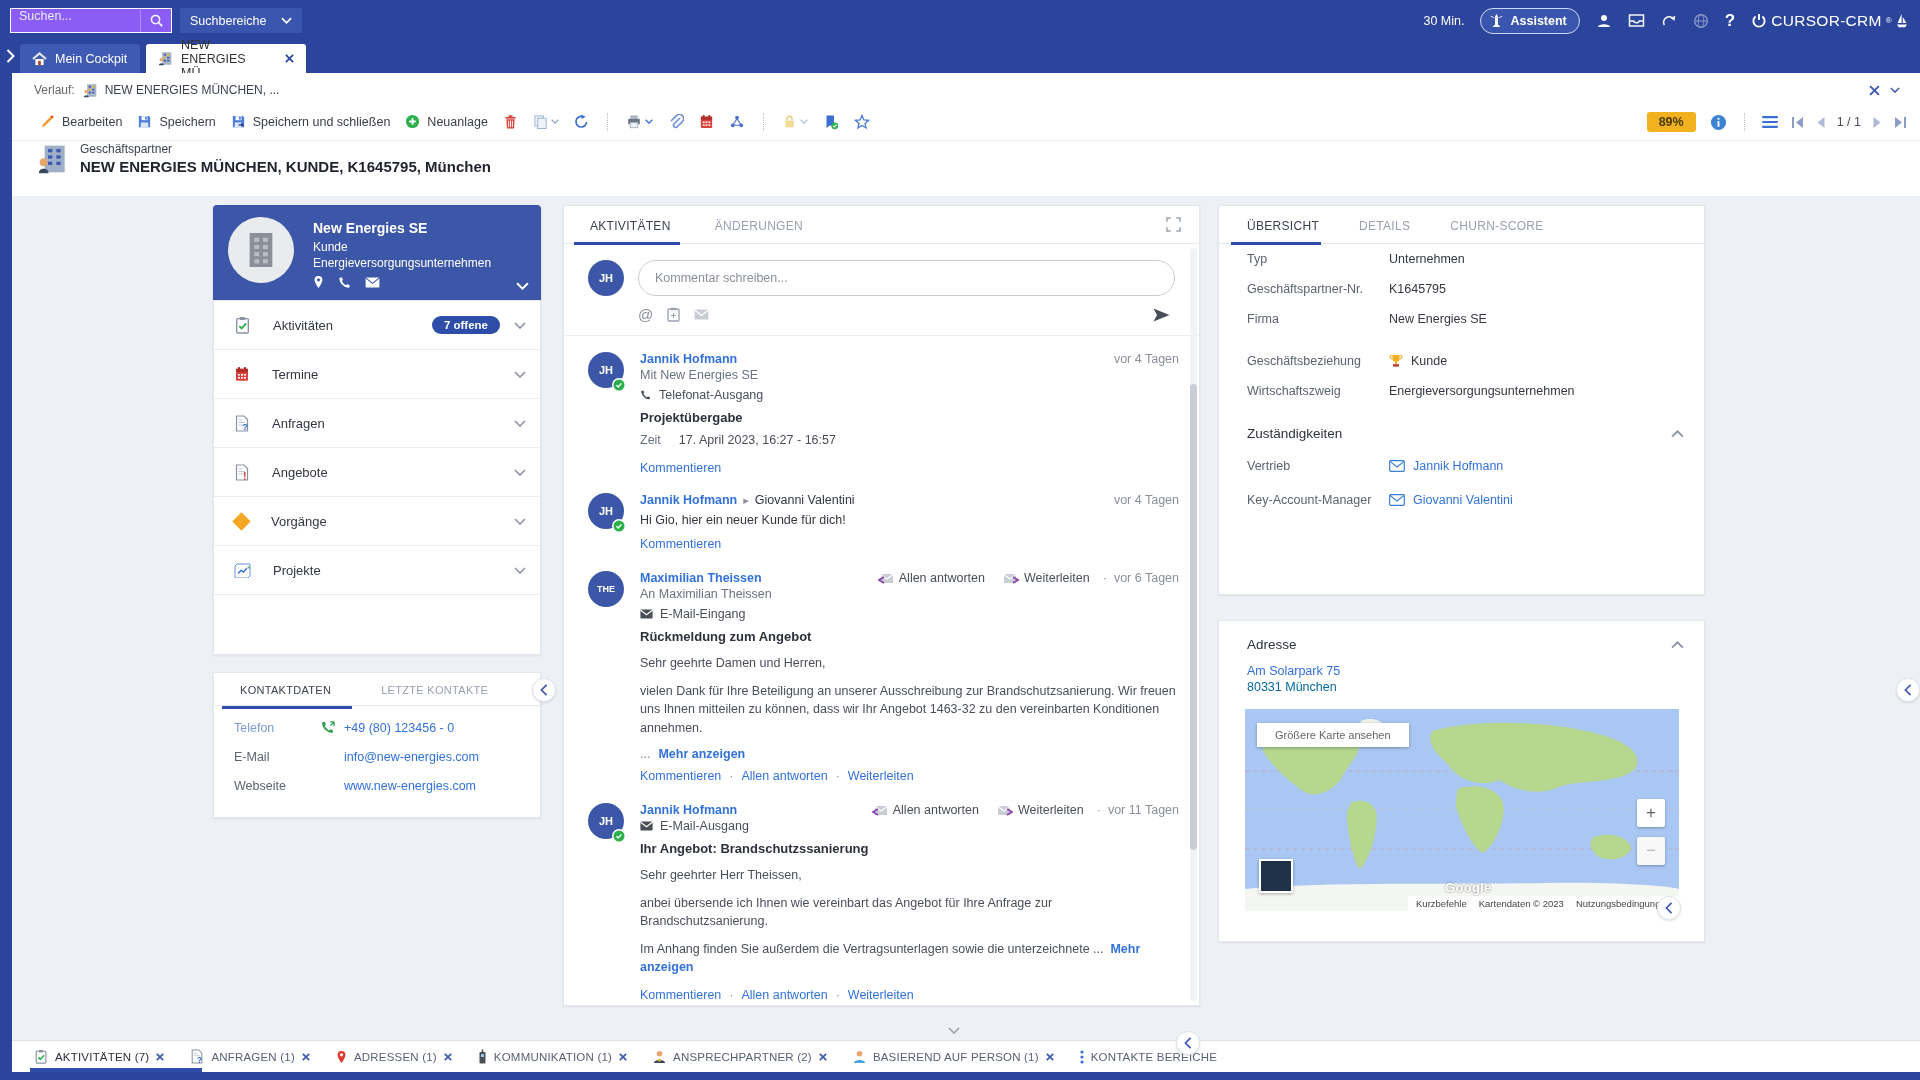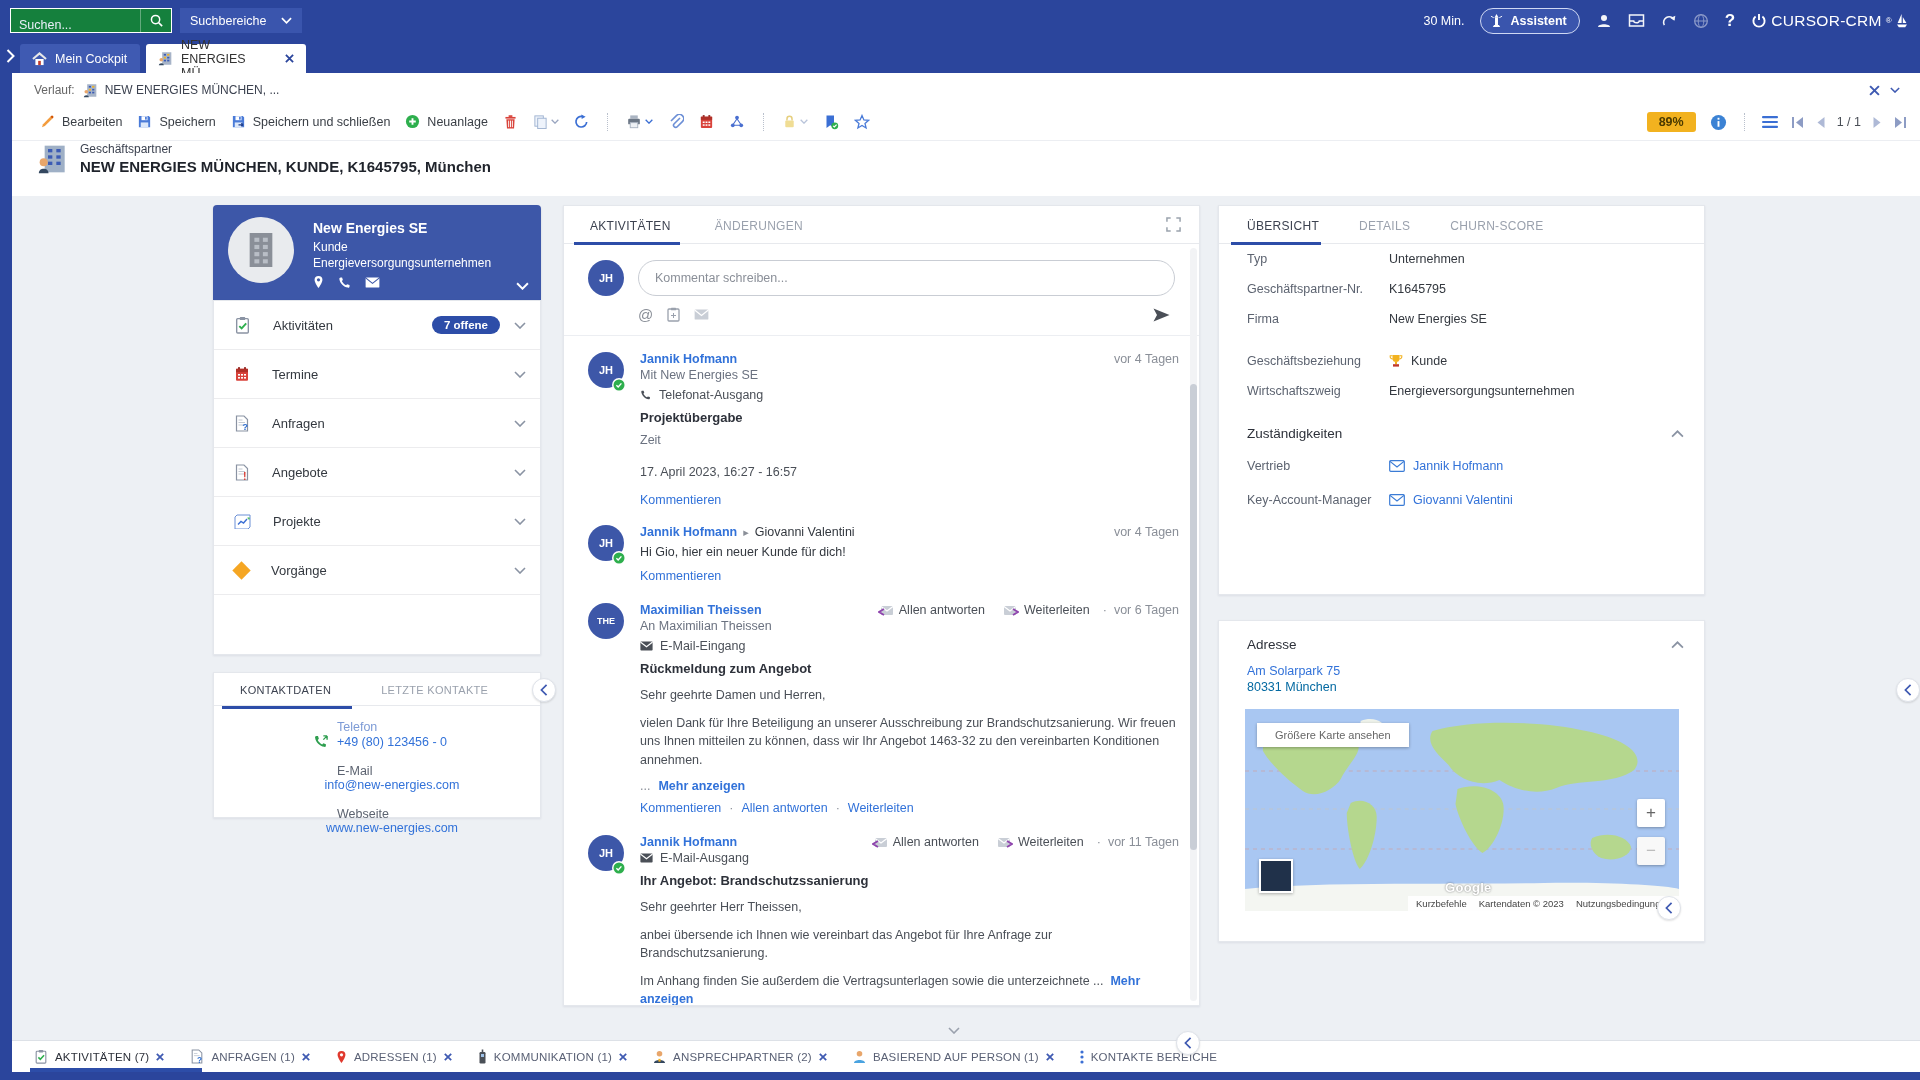--- a/index.html
+++ b/index.html
@@ -3,21 +3,21 @@
 <meta charset="utf-8">
 <style>
   * { box-sizing: border-box; margin:0; padding:0; }
   html,body { width:1920px; height:1080px; overflow:hidden; }
   body { font-family:"Liberation Sans", sans-serif; background:#2b459c; position:relative; color:#333; }
   svg { display:block; }
   .ic { display:inline-flex; align-items:center; justify-content:center; flex:none; }
 
   
   .topbar { position:absolute; top:0; left:0; width:1920px; height:41px; background:#2b459c; }
-  .search-box { position:absolute; left:10px; top:8px; width:162px; height:25px; border:1px solid #ffffff; display:flex; align-items:flex-end; background:#15803d; }
+  .search-box { position:absolute; left:10px; top:8px; width:162px; height:25px; border:1px solid #ffffff; display:flex; align-items:flex-start; background:#8b5cf6; }
   .search-box input { flex:1; min-width:0; background:transparent; border:0; outline:none; color:#fff; font-size:12.5px; padding:0 8px; font-family:inherit; }
   .search-box input::placeholder { color:#e9edf8; opacity:1; }
   .search-sep { width:1px; height:100%; background:#ffffff55; }
   .search-btn { width:30px; height:100%; display:flex; align-items:center; justify-content:center; cursor:pointer; }
   .scope-btn { position:absolute; left:180px; top:8px; height:25px; padding:0 10px; background:#3a55ad; color:#fff; font-size:12.5px; display:flex; align-items:center; gap:15px; border:0; cursor:pointer; font-family:inherit; }
   .topbar-right { position:absolute; right:12px; top:0; height:41px; display:flex; align-items:center; gap:16px; color:#fff; }
   .timer { font-size:12.5px; }
   .assistant-btn { display:flex; align-items:center; gap:7px; border:1px solid #cfd8f3; background:#3a55ad; color:#fff; border-radius:14px; height:26px; padding:0 12px 0 9px; font-size:12.5px; font-weight:bold; cursor:pointer; font-family:inherit; }
   .tb-ic { opacity:.95; cursor:pointer; }
   .tb-ic.dim { opacity:.45; }
@@ -72,21 +72,21 @@
   .nav-badge { margin-left:auto; background:#2d4da8; color:#fff; font-size:11.5px; font-weight:bold; padding:3px 12px; border-radius:10px; }
   .nav-chev { color:#8a93a3; margin-left:14px; }
   .nav-row .nav-chev:first-of-type { margin-left:auto; }
   .diamond { width:13px; height:13px; background:#f5a623; transform:rotate(45deg); margin:1px; }
 
   .contact-card { left:201px; top:476px; width:328px; height:146px; }
   .mini-tabs { display:flex; padding:0 0 0 20px; border-bottom:1px solid #e7e9ed; position:relative; }
   .mini-tab { font-size:11px; letter-spacing:.3px; padding:11px 6px 9px; color:#3c4250; cursor:pointer; }
   .mini-tab.inactive { color:#9aa1ad; margin-left:38px; }
   .mini-underline { position:absolute; left:8px; top:33px; width:130px; height:3px; background:#2d4da8; }
-  .c-row { display:flex; align-items:center; padding:6px 14px 6px 20px; font-size:12.5px; margin-top:3px;flex-direction:column; }
+  .c-row { display:flex; align-items:center; padding:6px 14px 6px 20px; font-size:12.5px; margin-top:3px; }
   .c-label { width:86px; color:#5c6370; }
   .c-label.blue { color:#7d9bd6; }
   .c-val { color:#3272d9; cursor:pointer; display:flex; align-items:center; gap:8px; }
 
   
   .collapse { position:absolute; width:24px; height:24px; border-radius:50%; background:#fff; border:1px solid #dfe3ea; box-shadow:0 1px 2px rgba(0,0,0,.12); color:#3f5ab2; display:flex; align-items:center; justify-content:center; cursor:pointer; z-index:5; }
 
   
   .feed-card { left:551px; top:9px; width:637px; height:801px; overflow:hidden; }
   .feed-tabs { display:flex; align-items:center; padding:0 18px 0 24px; border-bottom:1px solid #e7e9ed; position:relative; }
@@ -111,21 +111,21 @@
   .e-arrow { color:#8a8f98; margin:0 6px; font-size:11px; }
   .e-actions { margin-left:auto; display:flex; align-items:center; gap:6px; color:#4a4f57; }
   .e-action { display:flex; align-items:center; gap:5px; cursor:pointer; }
   .e-action + .e-action { margin-left:12px; }
   .e-time { color:#8a8f98; }
   .e-time.solo { margin-left:auto; }
   .e-time .dotsep::before { content:"·"; margin:0 7px; }
   .e-sub { font-size:12.5px; color:#6b7280; margin-top:2px; }
   .e-chan { display:flex; align-items:center; gap:7px; font-size:12.5px; color:#4a4f57; margin-top:6px; }
   .e-subject { font-size:13px; font-weight:bold; color:#2d313a; margin-top:8px; }
-  .e-meta { display:flex; gap:18px; font-size:12.5px; color:#6b7280; margin-top:8px;flex-direction:column; }
+  .e-meta { display:flex; gap:18px; font-size:12.5px; color:#6b7280; margin-top:8px; }
   .e-body { font-size:12.5px; color:#4a4f57; line-height:1.45; margin-top:10px; }
   .e-body p + p { margin-top:10px; }
   .e-more { color:#3272d9; font-weight:bold; cursor:pointer; }
   .e-links { display:flex; align-items:center; margin-top:14px; font-size:12.5px; }
   .e-link { color:#3272d9; cursor:pointer; }
   .e-link + .e-link::before { content:"·"; color:#8a8f98; margin:0 8px; }
   .feed-scroll { position:absolute; right:2px; top:42px; bottom:4px; width:7px; background:#f2f3f5; border-radius:4px; }
   .feed-thumb { position:absolute; top:18%; height:62%; width:7px; background:#c9ced6; border-radius:4px; }
 
   
@@ -661,38 +661,38 @@
           </span>
         <span class="nav-label">Angebote</span>
         <span class="nav-chev ic" style="margin-left:auto;">
             <svg width="12" height="7" viewBox="0 0 12 7">
               <path d="M1 1 L6 6 L11 1" fill="none" stroke="currentColor" stroke-width="1.6"></path>
             </svg>
           </span>
       </div>
       <div class="nav-row">
         <span class="ic">
+            <span class="diamond"></span>
+          </span>
+        <span class="nav-label">Vorgänge</span>
+        <span class="nav-chev ic" style="margin-left:auto;">
+            <svg width="12" height="7" viewBox="0 0 12 7">
+              <path d="M1 1 L6 6 L11 1" fill="none" stroke="currentColor" stroke-width="1.6"></path>
+            </svg>
+          </span>
+      </div>
+      <div class="nav-row">
+        <span class="ic">
             <svg width="17" height="15" viewBox="0 0 17 15">
               <path d="M1 3 L3 1 H16 V13 L14 15 H1 Z" fill="#fff" stroke="#6b8fd6" stroke-width="1"></path>
               <polyline points="4,10.5 7,7.5 9.5,9 13,5" stroke="#3b6fd4" stroke-width="1.4" fill="none"></polyline>
               <path d="M13.5 4 l1.5 0 l0 1.5" stroke="#2eaf4d" stroke-width="1.2" fill="none"></path>
             </svg>
           </span>
         <span class="nav-label">Projekte</span>
-        <span class="nav-chev ic" style="margin-left:auto;">
-            <svg width="12" height="7" viewBox="0 0 12 7">
-              <path d="M1 1 L6 6 L11 1" fill="none" stroke="currentColor" stroke-width="1.6"></path>
-            </svg>
-          </span>
-      </div>
-      <div class="nav-row">
-        <span class="ic">
-            <span class="diamond"></span>
-          </span>
-        <span class="nav-label">Vorgänge</span>
         <span class="nav-chev ic" style="margin-left:auto;">
             <svg width="12" height="7" viewBox="0 0 12 7">
               <path d="M1 1 L6 6 L11 1" fill="none" stroke="currentColor" stroke-width="1.6"></path>
             </svg>
           </span>
       </div>
     </div>
 
     <div class="card contact-card">
       <div class="mini-tabs">

